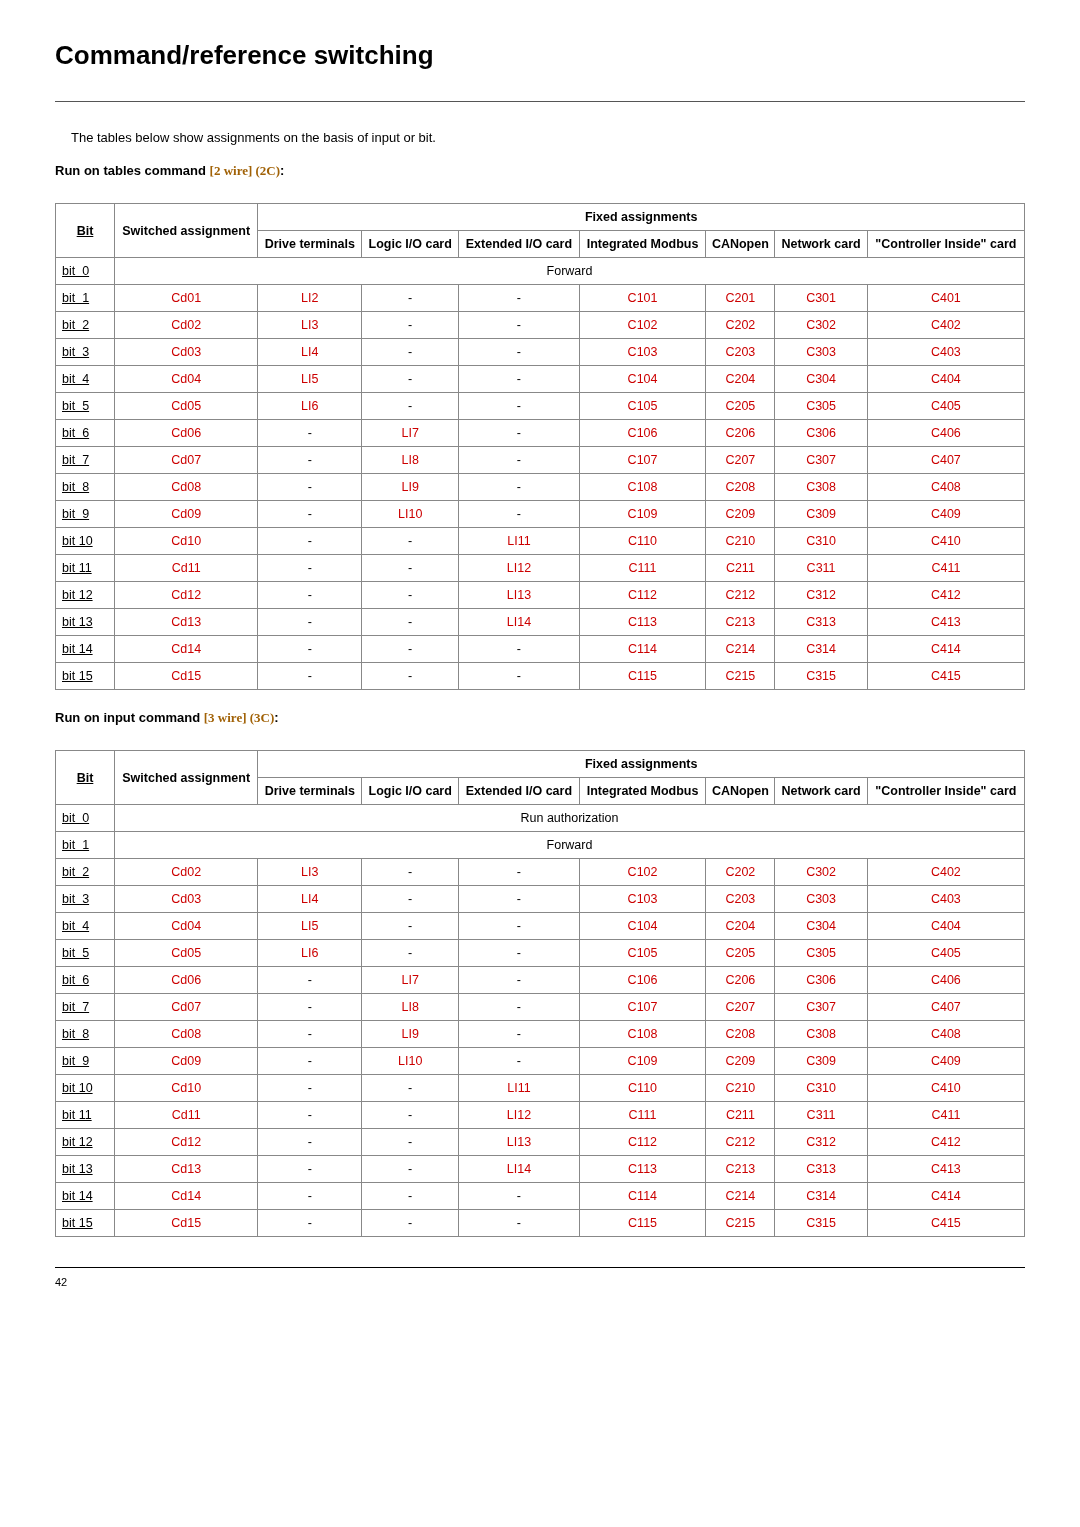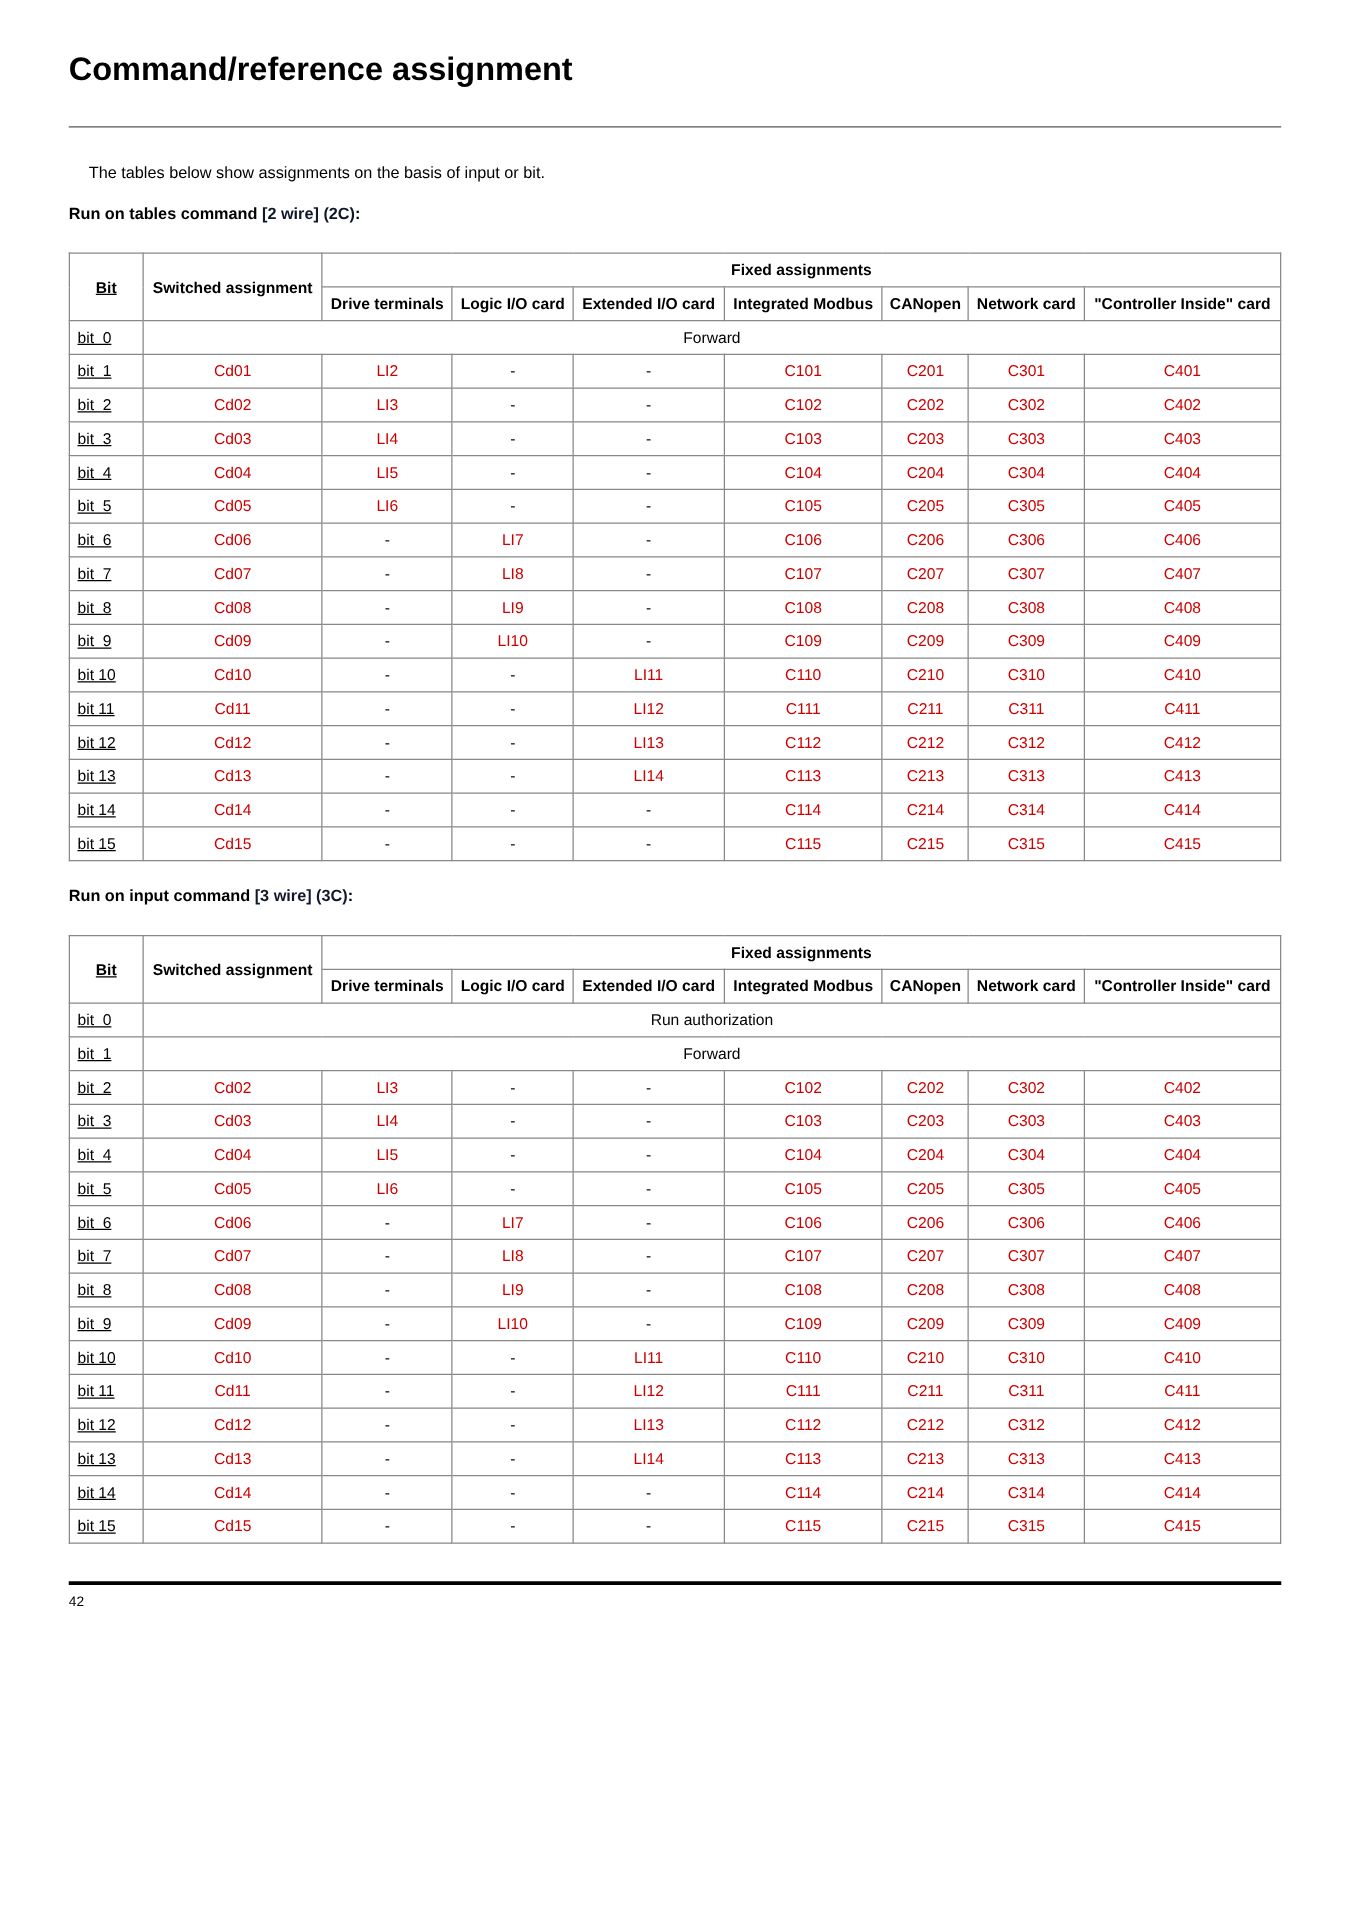--- a/index.html
+++ b/index.html
@@ -20,49 +20,49 @@
     border-top: 1px solid #555;
     margin: 0 0 28px 0;
   }
   p.intro {
     margin: 0 0 18px 16px;
   }
   p.subhead {
     font-weight: bold;
     margin: 0 0 24px 0;
   }
-  .redlink { color: #0f172a; }
+  .redlink { color: #a16207; font-family: Liberation Serif, serif; }
   table.data {
     border-collapse: collapse;
     width: 100%;
     margin-bottom: 20px;
   }
   table.data th, table.data td {
     border: 1px solid #888;
     padding: 6px 4px;
     text-align: center;
     vertical-align: middle;
     font-size: 12.5px;
   }
   table.data th {
     font-weight: bold;
   }
   .bitcol { white-space: nowrap; width: 48px; text-decoration: underline; }
   .red { color: #cc0000; }
   .footer {
     margin-top: 30px;
-    border-top: 3px solid #000000;
+    border-top: 1px solid #000000;
     padding-top: 8px;
     font-size: 11px;
   }
 </style>
 </head>
 <body>
 
-<h1>Command/reference assignment</h1>
+<h1>Command/reference switching</h1>
 <hr class="sep">
 
 <p class="intro">The tables below show assignments on the basis of input or bit.</p>
 
 <p class="subhead">
   <span>Run on tables command </span><span class="redlink">[2 wire] (2C)</span><span>:</span>
 </p>
 
 <table class="data" id="table1">
     <tbody>

